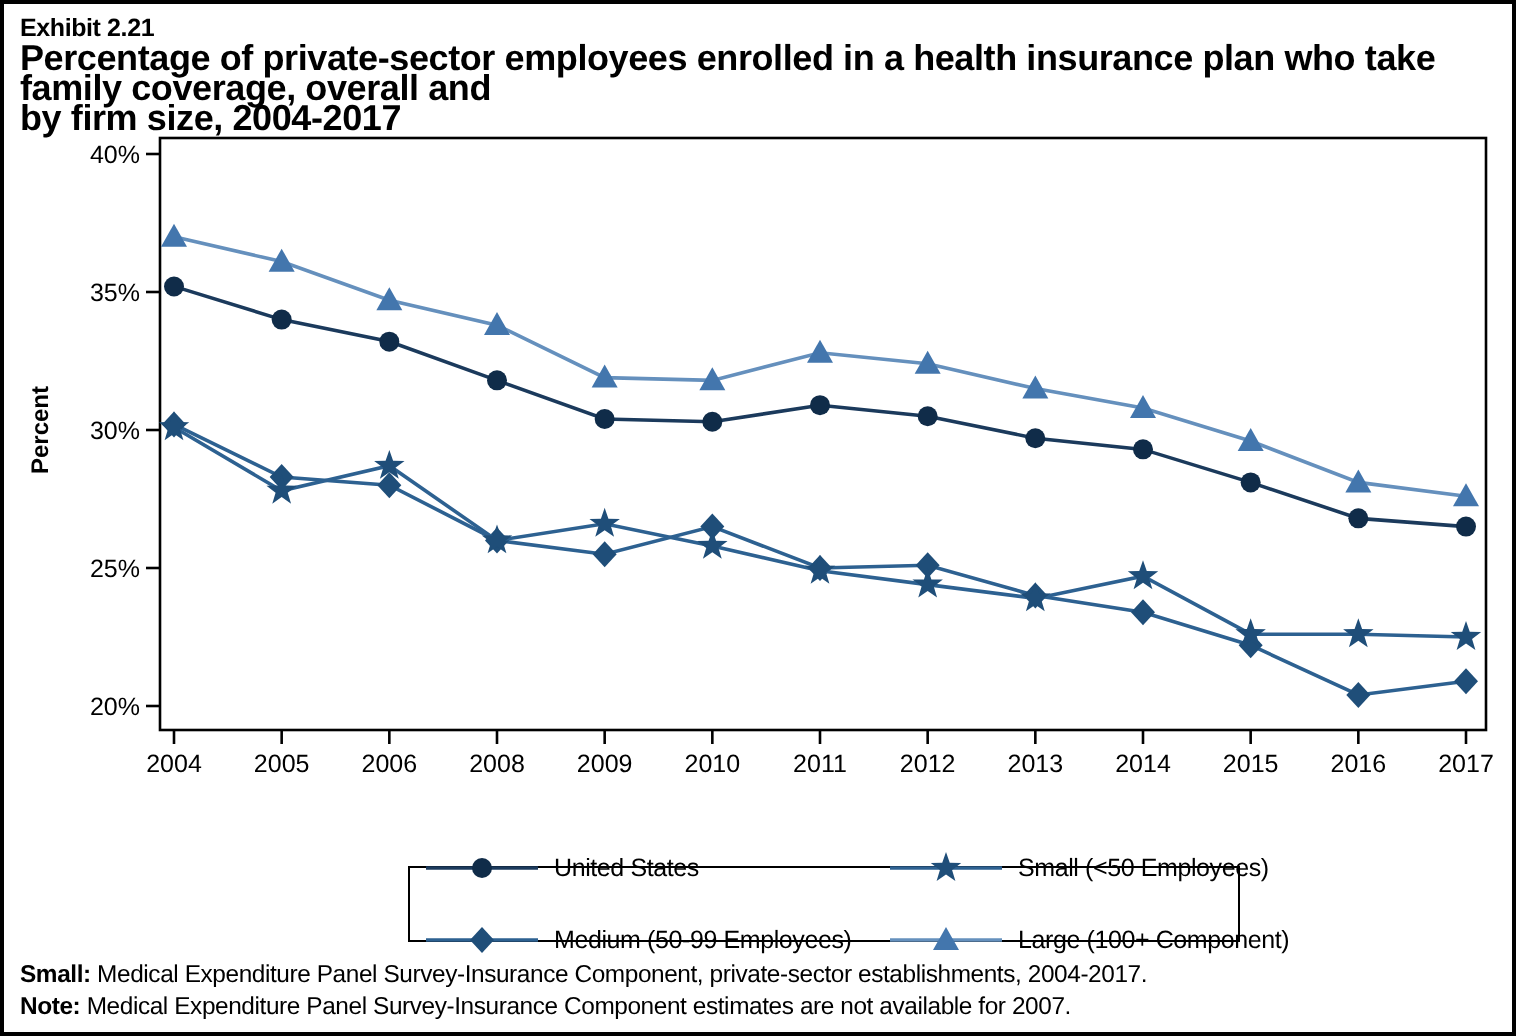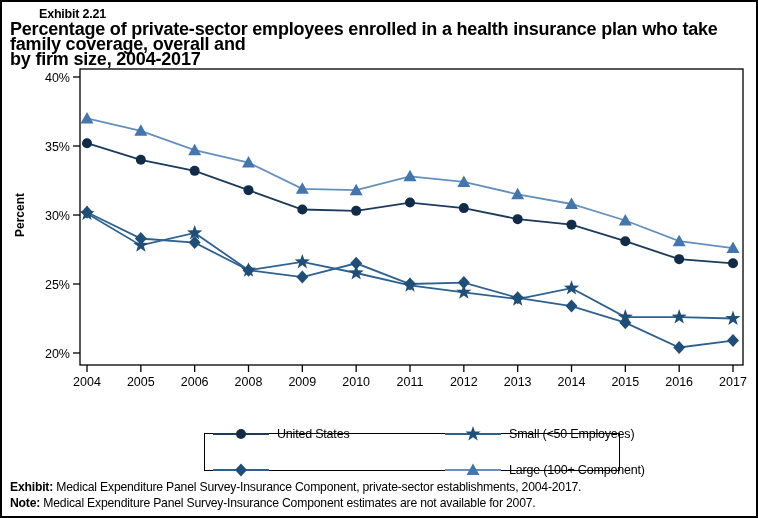--- a/index.html
+++ b/index.html
@@ -7,21 +7,21 @@
     position:relative;
     width:758px;height:518px;
     box-sizing:border-box;
     border:2px solid #000;
     background:#fff;
     font-family:"Liberation Sans", sans-serif;
     color:#000;
     overflow:hidden;
   }
   .title-block{position:absolute;left:8px;top:5px;width:744px;}
-  .exhibit-label{font-weight:bold;font-size:12.5px;line-height:15px;letter-spacing:-0.2px;margin-left:29px;}
+  .exhibit-label{font-weight:bold;font-size:12.5px;line-height:15px;letter-spacing:-0.2px;}
   .chart-title{font-weight:bold;font-size:18px;line-height:15px;letter-spacing:-0.2px;}
   #chart-svg{position:absolute;left:0;top:58px;}
   #chart-svg text{font-family:"Liberation Sans", sans-serif;fill:#000;}
   .tick-label{font-size:12.5px;}
   .axis-title{font-size:12px;font-weight:bold;}
   .legend-box{
     position:absolute;left:202px;top:431px;width:416px;height:38px;
     box-sizing:border-box;border:1px solid #000;
     display:grid;grid-template-columns:232px auto;
     align-content:center;row-gap:20px;padding:2px 6px 2px 8px;
@@ -161,28 +161,29 @@
           <line x1="0" y1="8" x2="56" y2="8" stroke="#2d6191" stroke-width="1.8"></line>
           <path d="M28.00 0.00 L29.88 5.41 L35.61 5.53 L31.04 8.99 L32.70 14.47 L28.00 11.20 L23.30 14.47 L24.96 8.99 L20.39 5.53 L26.12 5.41 Z" fill="#1f4e79"></path>
         </svg>
         <span class="legend-label">Small (&lt;50 Employees)</span>
       </div>
       <div class="legend-entry">
         <svg width="56" height="16">
           <line x1="0" y1="8" x2="56" y2="8" stroke="#2d6191" stroke-width="1.8"></line>
           <path d="M 28 1.5 L 34 8 L 28 14.5 L 22 8 Z" fill="#1f4e79"></path>
         </svg>
+        <span class="legend-label">Medium (50-99 Employees)</span>
       </div>
       <div class="legend-entry">
         <svg width="56" height="16">
           <line x1="0" y1="8" x2="56" y2="8" stroke="#6590bd" stroke-width="1.8"></line>
           <path d="M 21.5 13 L 34.5 13 L 28 1.5 Z" fill="#4376ad"></path>
         </svg>
         <span class="legend-label">Large (100+ Component)</span>
       </div>
     </div>
 
   <div class="footer-block">
-    <div class="footer-line"><b>Exhibit:</b><span> Medical Expenditure Panel Survey-Insurance Component, private-sector establishments, 2004-2017.</span></div>
+    <div class="footer-line"><b>Small:</b><span> Medical Expenditure Panel Survey-Insurance Component, private-sector establishments, 2004-2017.</span></div>
     <div class="footer-line"><b>Note:</b><span> Medical Expenditure Panel Survey-Insurance Component estimates are not available for 2007.</span></div>
   </div>
 
 </div>
 
 </body></html>

